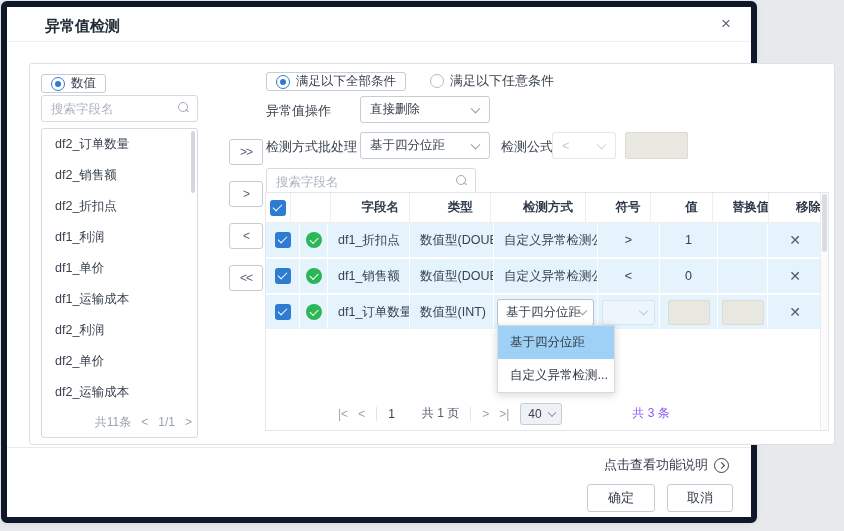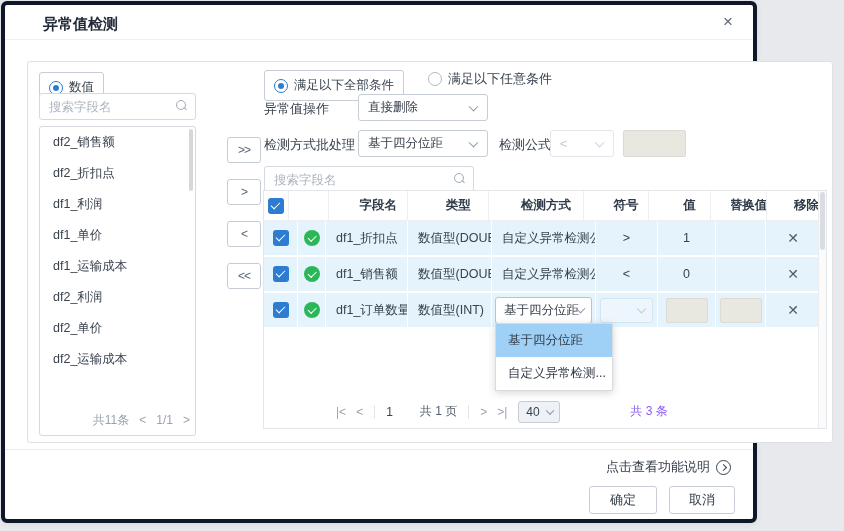--- a/index.html
+++ b/index.html
@@ -4,21 +4,21 @@
 <style>
   * { margin:0; padding:0; box-sizing:border-box; }
   html,body { width:844px; height:531px; }
   body {
     font-family:"Liberation Sans","DejaVu Sans",sans-serif;
     background:#e7e9ec; position:relative; overflow:hidden;
     color:#39424e; font-size:13px;
   }
   .dialog {
     position:absolute; left:1px; top:1px; width:756px; height:522px;
-    background:#fff; border:4px solid #0f172a; border-radius:6px;
+    background:#fff; border:6px solid #0f172a; border-radius:6px;
     box-shadow:0 1px 6px rgba(0,0,0,.07);
   }
   
   .hdr { position:absolute; left:0; top:0; right:0; height:35px; border-bottom:1px solid #eef0f2; }
   .hdr-title { position:absolute; left:38px; top:10px; font-size:15px; font-weight:bold; color:#212b37; }
   .hdr-close { position:absolute; right:20px; top:7px; font-size:17px; color:#5c6775; cursor:pointer; line-height:20px; }
   
   .content { position:absolute; left:22px; top:56px; width:806px; height:382px;
     border:1px solid #dde0e5; border-radius:3px; background:#fff; }
   
@@ -28,21 +28,21 @@
   .radio.sel .rdot::after { content:""; position:absolute; left:3px; top:3px; width:6px; height:6px; border-radius:50%; background:#2d7cd1; }
   
   .inp { position:absolute; border:1px solid #d5dae0; border-radius:3px; background:#fff; }
   .inp input { border:0; outline:0; background:transparent; width:100%; height:100%;
     font:12.5px "Liberation Sans","DejaVu Sans",sans-serif; color:#39424e; padding:0 26px 0 9px; }
   .inp input::placeholder { color:#adb4bf; }
   .mag { position:absolute; right:9px; top:6px; width:10px; height:10px; }
   .mag::before { content:""; position:absolute; left:0; top:0; width:8px; height:8px; border:1.4px solid #a3abb7; border-radius:50%; }
   .mag::after { content:""; position:absolute; left:7px; top:8px; width:4px; height:1.4px; background:#a3abb7; transform:rotate(45deg); }
   .sel { position:absolute; border:1px solid #c7cdd5; border-radius:3px; background:#fff;
-    display:flex; align-items:center; padding:6px 9px; font-size:12.5px; color:#39424e; cursor:pointer; }
+    display:flex; align-items:center; padding:0 9px; font-size:12.5px; color:#39424e; cursor:pointer; }
   .chev { position:absolute; right:10px; top:50%; width:7px; height:7px;
     border-right:1.5px solid #8d97a4; border-bottom:1.5px solid #8d97a4;
     transform:translateY(-70%) rotate(45deg); }
   .sel.dis { border-color:#e3e6ea; color:#c2c8d0; cursor:default; }
   .sel.dis .chev { border-color:#ccd3db; }
   
   .listbox { position:absolute; left:33px; top:120px; width:157px; height:310px;
     border:1px solid #d5dae0; border-radius:3px; background:#fff; }
   .litem { height:31px; line-height:31px; padding-left:13px; font-size:12.5px; color:#39424e;
     white-space:nowrap; cursor:pointer; }
@@ -127,20 +127,21 @@
       <span class="rdot"></span>
       <span>数值</span>
     </div>
 
     <div class="inp" style="left:11px;top:31px;width:157px;height:27px;">
       <input placeholder="搜索字段名" style="">
       <span class="mag"></span>
     </div>
 
     <div class="listbox" style="left:11px;top:64px;">
+      <div class="litem">df2_订单数量</div>
       <div class="litem">df2_销售额</div>
       <div class="litem">df2_折扣点</div>
       <div class="litem">df1_利润</div>
       <div class="litem">df1_单价</div>
       <div class="litem">df1_运输成本</div>
       <div class="litem">df2_利润</div>
       <div class="litem">df2_单价</div>
       <div class="litem">df2_运输成本</div>
       <div class="lscroll"></div>
       <div class="lpage">

